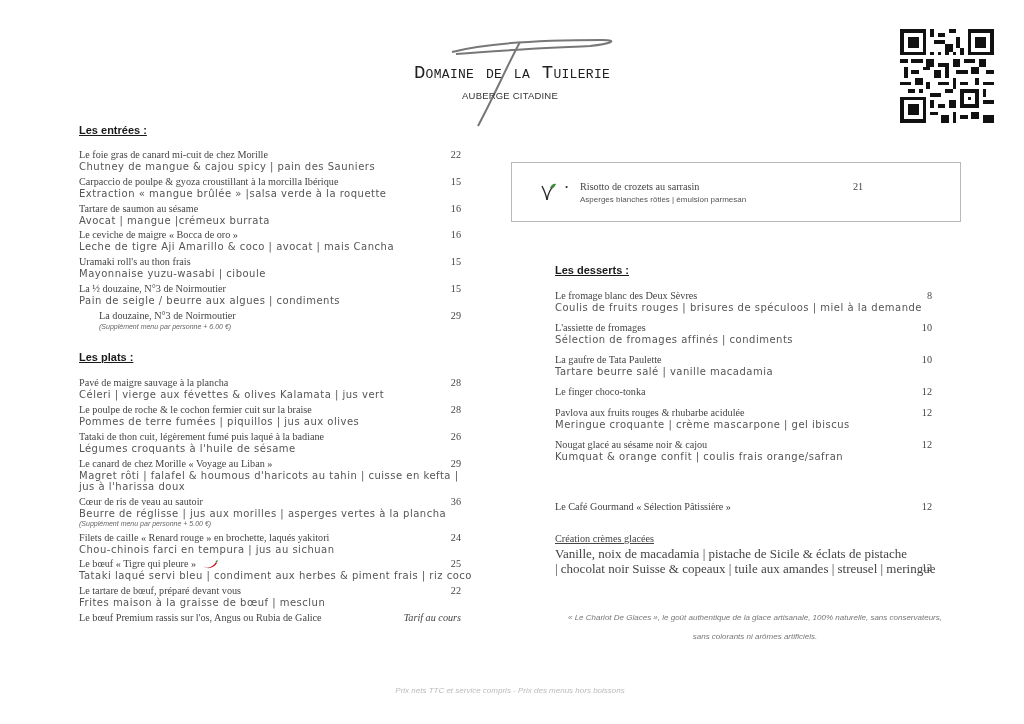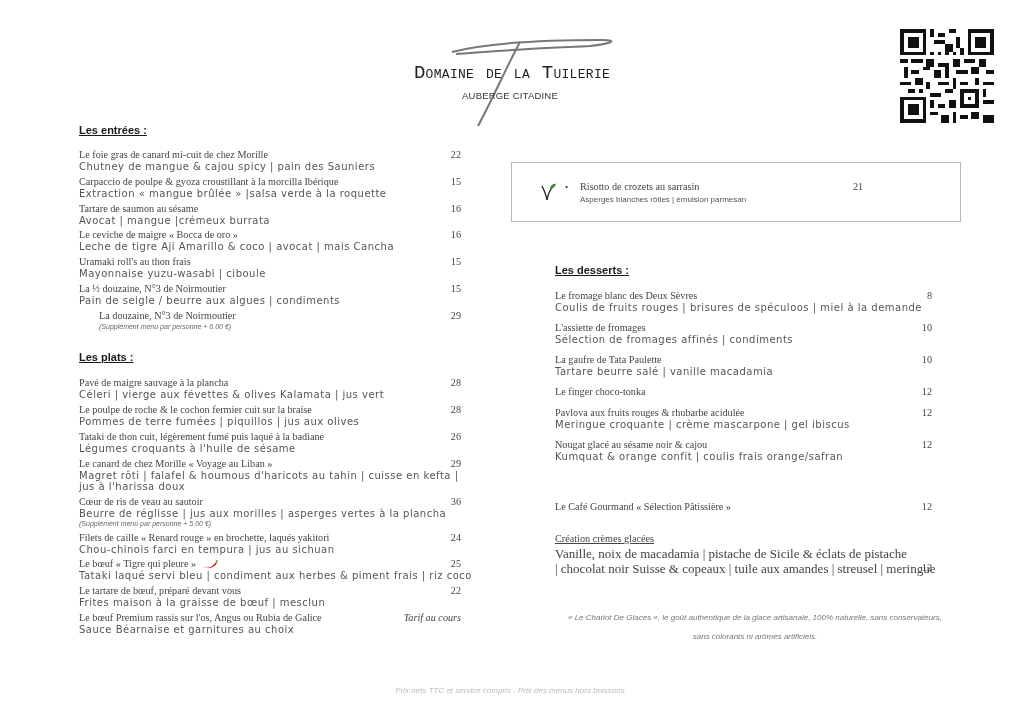--- a/index.html
+++ b/index.html
@@ -222,21 +222,20 @@
     <div class="item-desc">Tataki laqué servi bleu | condiment aux herbes &amp; piment frais | riz coco</div>
     <div class="item-price">25</div>
   </div>
   <div class="item" style="height:27px;">
     <div class="item-name">Le tartare de bœuf, préparé devant vous</div>
     <div class="item-desc">Frites maison à la graisse de bœuf | mesclun</div>
     <div class="item-price">22</div>
   </div>
   <div class="item" style="height:27px;">
     <div class="item-name">Le bœuf Premium rassis sur l'os, Angus ou Rubia de Galice</div>
-    <div class="item-desc">Sauce Béarnaise et garnitures au choix</div>
     <div class="item-price italic">Tarif au cours</div>
   </div>
 </div>
 
 <div class="veg-box">
   <svg class="veg-icon" width="16" height="18" viewBox="0 0 16 18">
     <path d="M2 3 C 4 7, 6 11, 7 17" fill="none" stroke="#2b2b2b" stroke-width="1.4"></path>
     <path d="M7 17 C 8 11, 10 6, 14 3" fill="none" stroke="#2b2b2b" stroke-width="1.4"></path>
     <path d="M10 5 C 11 1, 15 0, 16 1 C 15 4, 12 6, 10 5 Z" fill="#3d8a3a"></path>
   </svg>

